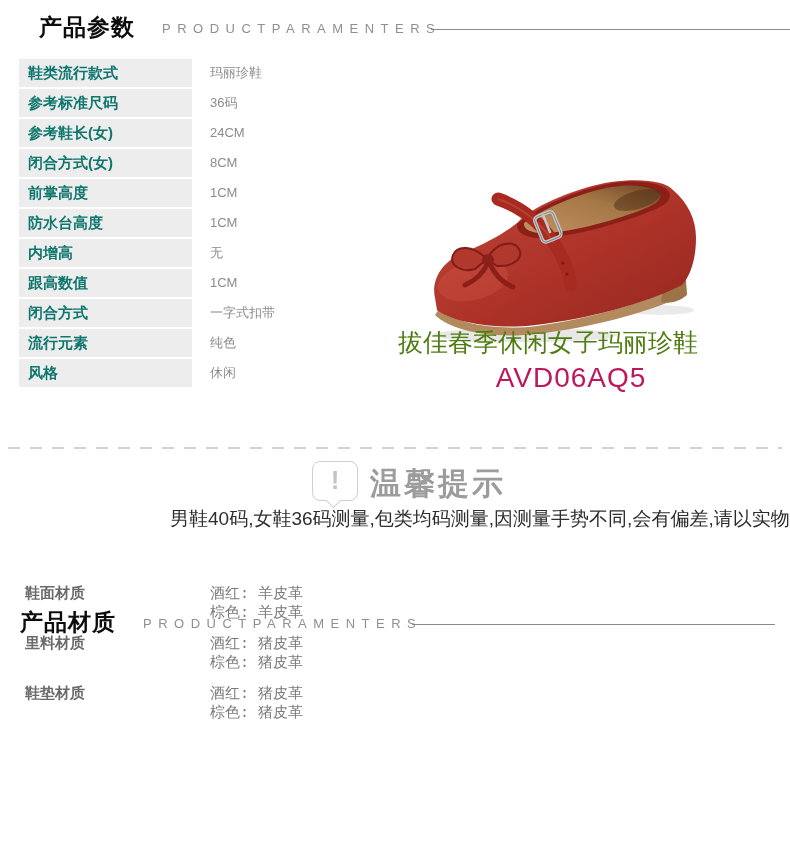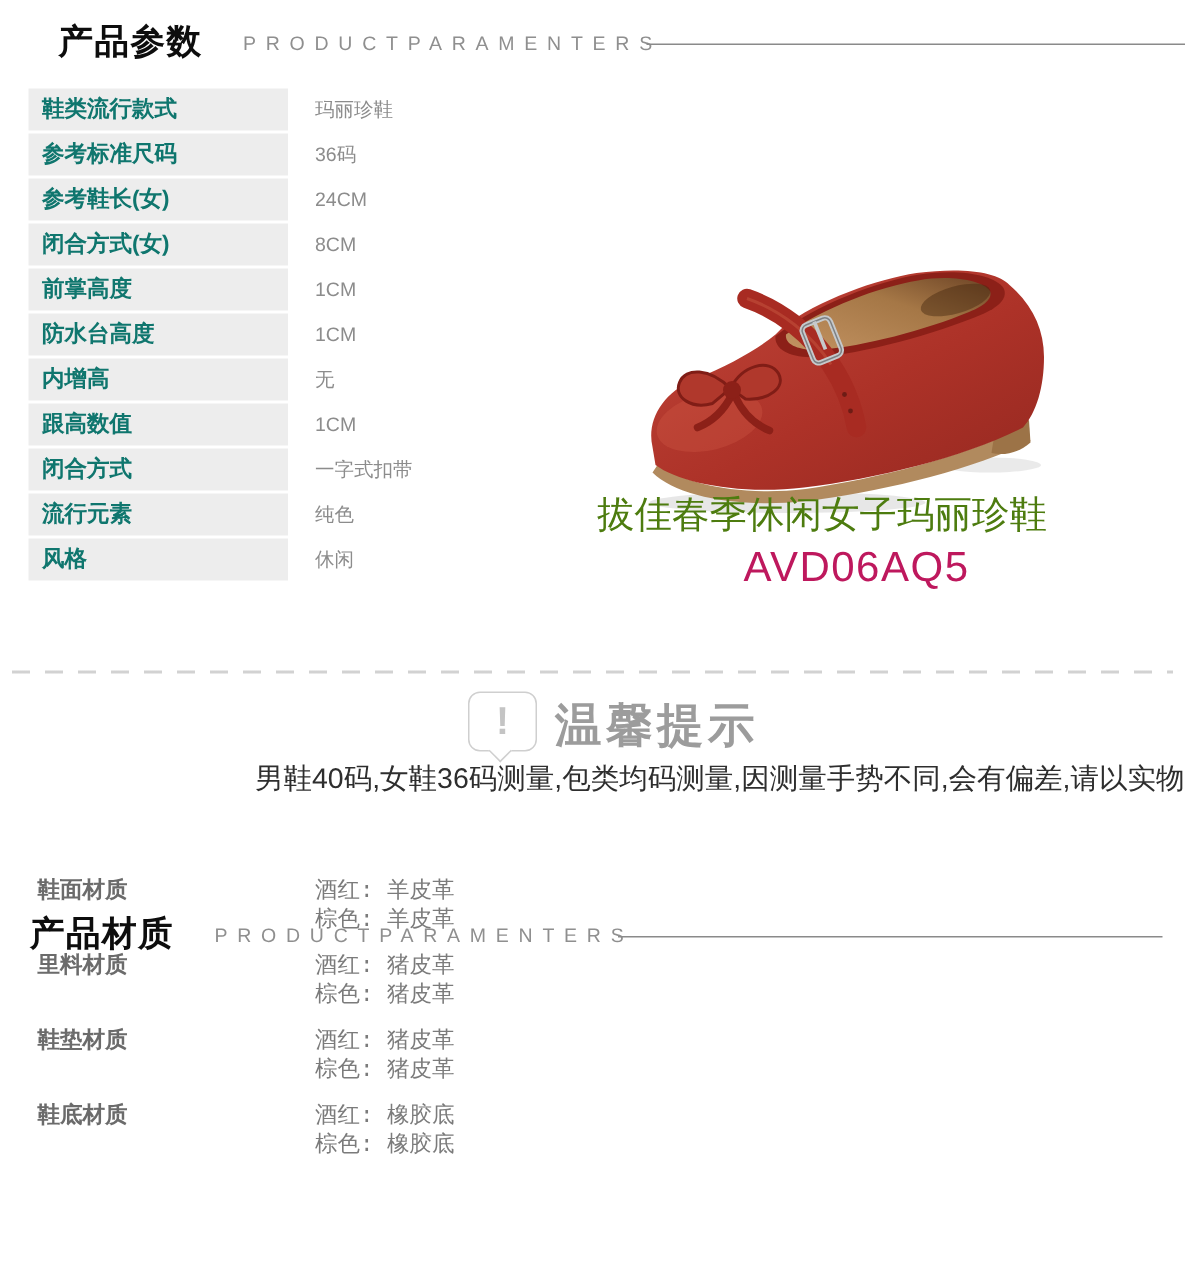--- a/index.html
+++ b/index.html
@@ -183,22 +183,15 @@
         <div>棕色: 猪皮革</div>
       </div>
     </div>
     <div class="mrow">
       <div class="mlabel">鞋垫材质</div>
       <div class="mvals">
         <div>酒红: 猪皮革</div>
         <div>棕色: 猪皮革</div>
       </div>
     </div>
-    <div class="mrow">
-      <div class="mlabel">鞋底材质</div>
-      <div class="mvals">
-        <div>酒红: 橡胶底</div>
-        <div>棕色: 橡胶底</div>
-      </div>
-    </div>
   </div>
 
 </div>
 
 </body></html>

